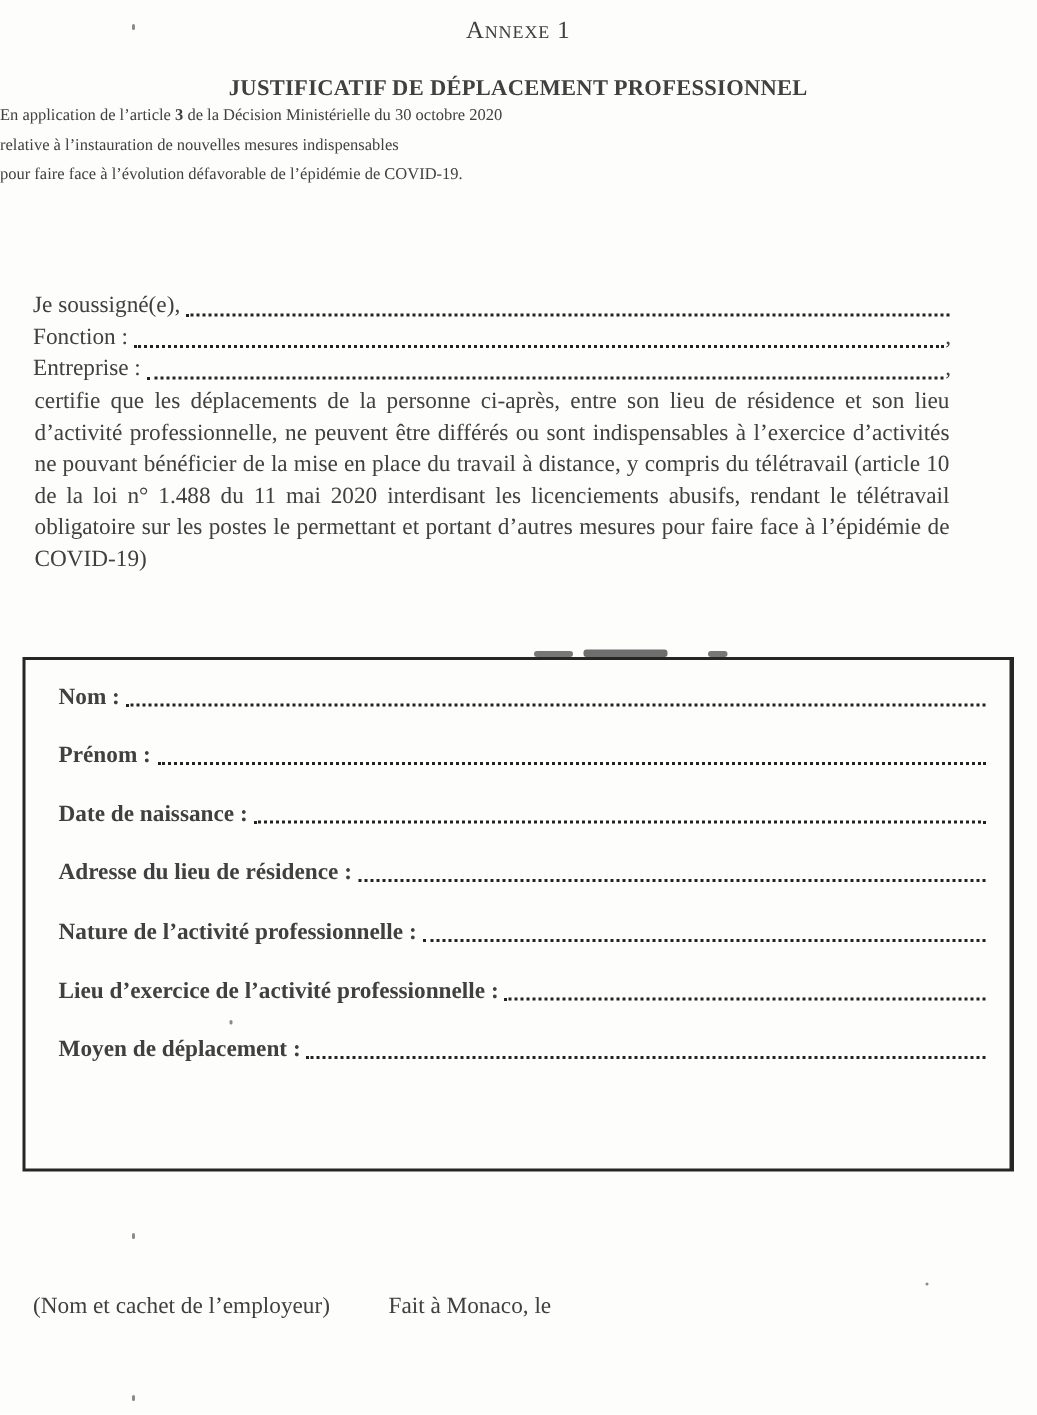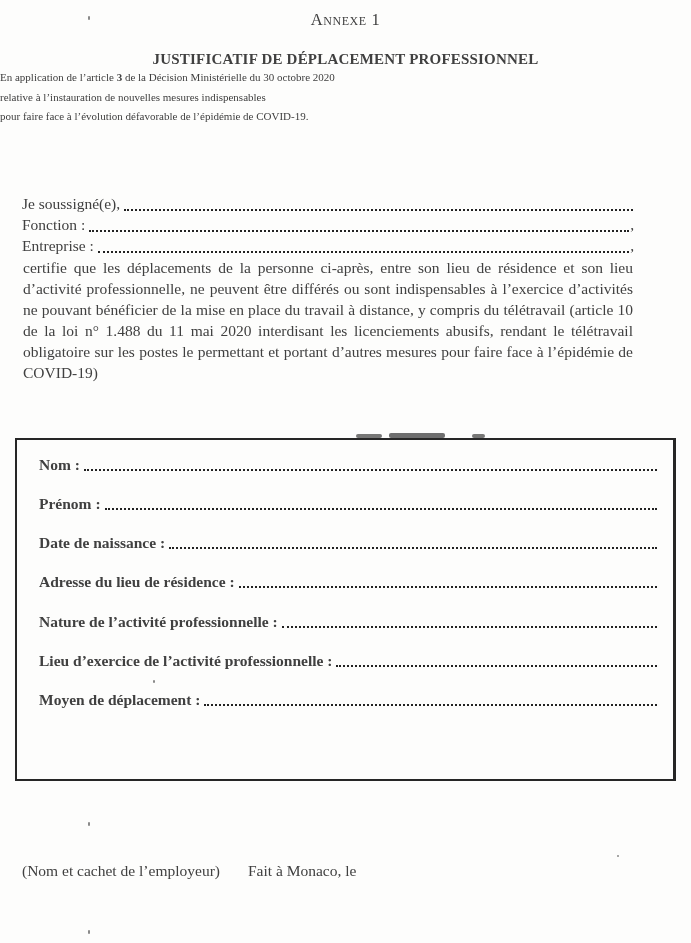--- a/index.html
+++ b/index.html
@@ -72,20 +72,21 @@
     align-items: flex-end;
     height: 20px;
     margin-bottom: 19.3px;
     font-weight: bold;
   }
   .field-row .lbl { white-space: pre; }
   .footer {
     display: flex;
     margin: 80px 0 0 22px;
     line-height: 20px;
+    gap: 11px;
   }
   .place-date { margin-left: 28px; }
   .artifact {
     position: absolute;
     background: #4a4a4a;
     border-radius: 2px;
   }
   .speck {
     position: absolute;
     background: #8a8a8a;

